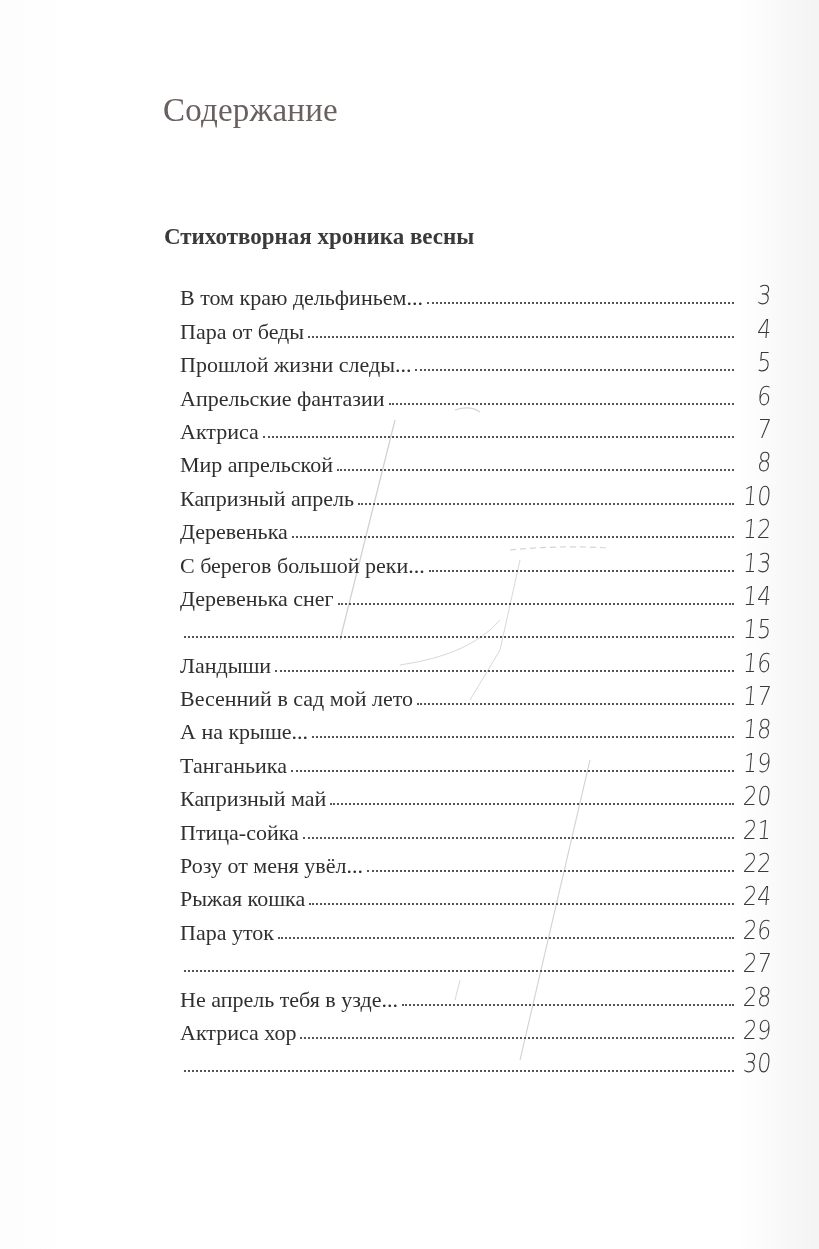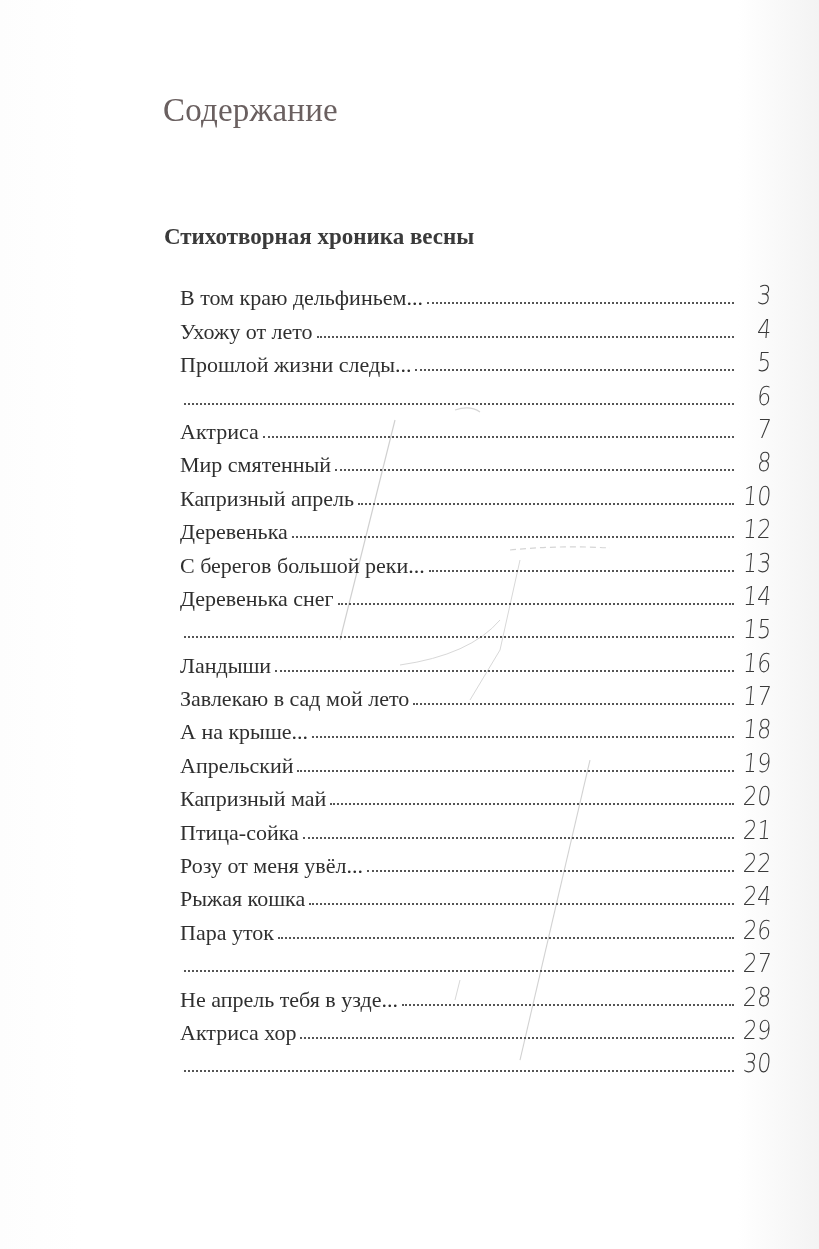--- a/index.html
+++ b/index.html
@@ -103,40 +103,41 @@
 
   <h2 class="section-title">Стихотворная хроника весны</h2>
 
   <ul class="toc">
     <li class="toc-entry">
         <span class="toc-title">В том краю дельфиньем...</span>
         <span class="toc-leader"></span>
         <span class="toc-page">3</span>
       </li>
     <li class="toc-entry">
-        <span class="toc-title">Ухожу от лето</span>
+        <span class="toc-title">Пара от беды</span>
         <span class="toc-leader"></span>
         <span class="toc-page">4</span>
       </li>
     <li class="toc-entry">
         <span class="toc-title">Прошлой жизни следы...</span>
         <span class="toc-leader"></span>
         <span class="toc-page">5</span>
       </li>
     <li class="toc-entry">
+        <span class="toc-title">Апрельские фантазии</span>
         <span class="toc-leader"></span>
         <span class="toc-page">6</span>
       </li>
     <li class="toc-entry">
         <span class="toc-title">Актриса</span>
         <span class="toc-leader"></span>
         <span class="toc-page">7</span>
       </li>
     <li class="toc-entry">
-        <span class="toc-title">Мир смятенный</span>
+        <span class="toc-title">Мир апрельской</span>
         <span class="toc-leader"></span>
         <span class="toc-page">8</span>
       </li>
     <li class="toc-entry">
         <span class="toc-title">Капризный апрель</span>
         <span class="toc-leader"></span>
         <span class="toc-page">10</span>
       </li>
     <li class="toc-entry">
         <span class="toc-title">Деревенька</span>
@@ -156,31 +157,31 @@
     <li class="toc-entry">
         <span class="toc-leader"></span>
         <span class="toc-page">15</span>
       </li>
     <li class="toc-entry">
         <span class="toc-title">Ландыши</span>
         <span class="toc-leader"></span>
         <span class="toc-page">16</span>
       </li>
     <li class="toc-entry">
-        <span class="toc-title">Завлекаю в сад мой лето</span>
+        <span class="toc-title">Весенний в сад мой лето</span>
         <span class="toc-leader"></span>
         <span class="toc-page">17</span>
       </li>
     <li class="toc-entry">
         <span class="toc-title">А на крыше...</span>
         <span class="toc-leader"></span>
         <span class="toc-page">18</span>
       </li>
     <li class="toc-entry">
-        <span class="toc-title">Апрельский</span>
+        <span class="toc-title">Танганьика</span>
         <span class="toc-leader"></span>
         <span class="toc-page">19</span>
       </li>
     <li class="toc-entry">
         <span class="toc-title">Капризный май</span>
         <span class="toc-leader"></span>
         <span class="toc-page">20</span>
       </li>
     <li class="toc-entry">
         <span class="toc-title">Птица-сойка</span>

